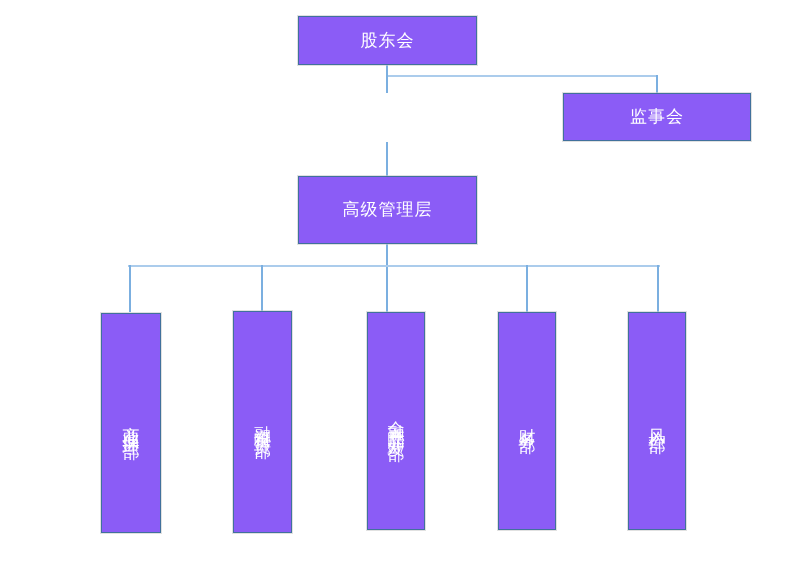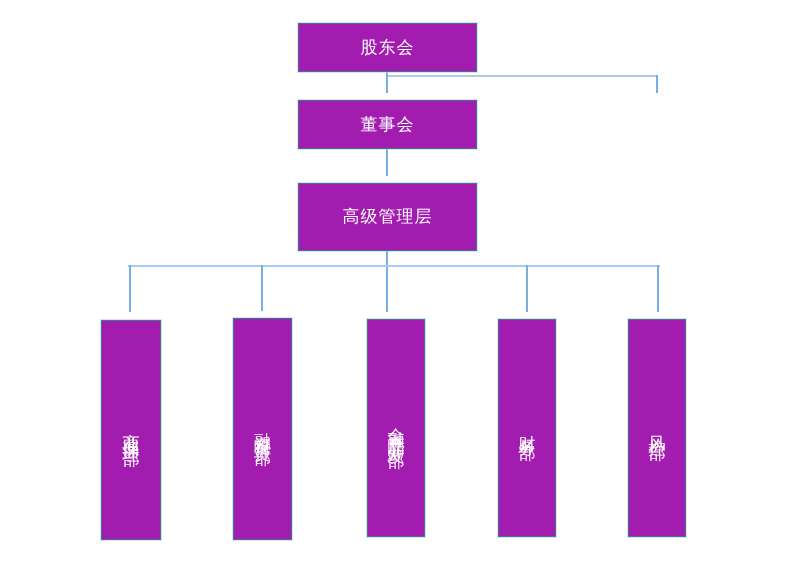--- a/index.html
+++ b/index.html
@@ -15,30 +15,29 @@
     width: 803px;
     height: 568px;
     background: #ffffff;
     overflow: hidden;
   }
 
   
   .node {
     position: absolute;
     box-sizing: border-box;
-    background: #a21caf;
+    background: #8b5cf6;
     border: 1px solid #41719C;
     box-shadow: 0 0 0 1px rgba(200,200,200,0.55);
     color: #ffffff;
     display: flex;
     align-items: center;
     justify-content: center;
     text-align: center;
     line-height: 1.28;
-    margin-top: 7px;
   }
   .node .node-label {
     display: block;
     color: #ffffff;
     letter-spacing: 0.5px;
   }
 
   
   .node-h .node-label {
     font-size: 17px;
@@ -86,24 +85,24 @@
 
   <div class="conn conn-v" style="left:129px; top:265px; height:47px;"></div>
   <div class="conn conn-v" style="left:261px; top:265px; height:46px;"></div>
   <div class="conn conn-v" style="left:526px; top:265px; height:47px;"></div>
   <div class="conn conn-v" style="left:657px; top:265px; height:47px;"></div>
 
   <div class="node node-h" style="left:298px; top:16px; width:179px; height:49px;">
     <span class="node-label">股东会</span>
   </div>
 
-  <div class="node node-h" style="left:298px; top:93px; width:179px; height:49px;">
-    <span class="node-label">董事会</span>
+
+  <div class="node node-h" style="left:563px; top:93px; width:188px; height:48px;">
+    <span class="node-label">监事会</span>
   </div>
-
 
   <div class="node node-h" style="left:298px; top:176px; width:179px; height:68px;">
     <span class="node-label">高级管理层</span>
   </div>
 
   <div class="node node-v" style="left:101px; top:313px; width:60px; height:220px;">
     <span class="node-label">商业保理部</span>
   </div>
 
   <div class="node node-v" style="left:233px; top:311px; width:59px; height:222px;">

